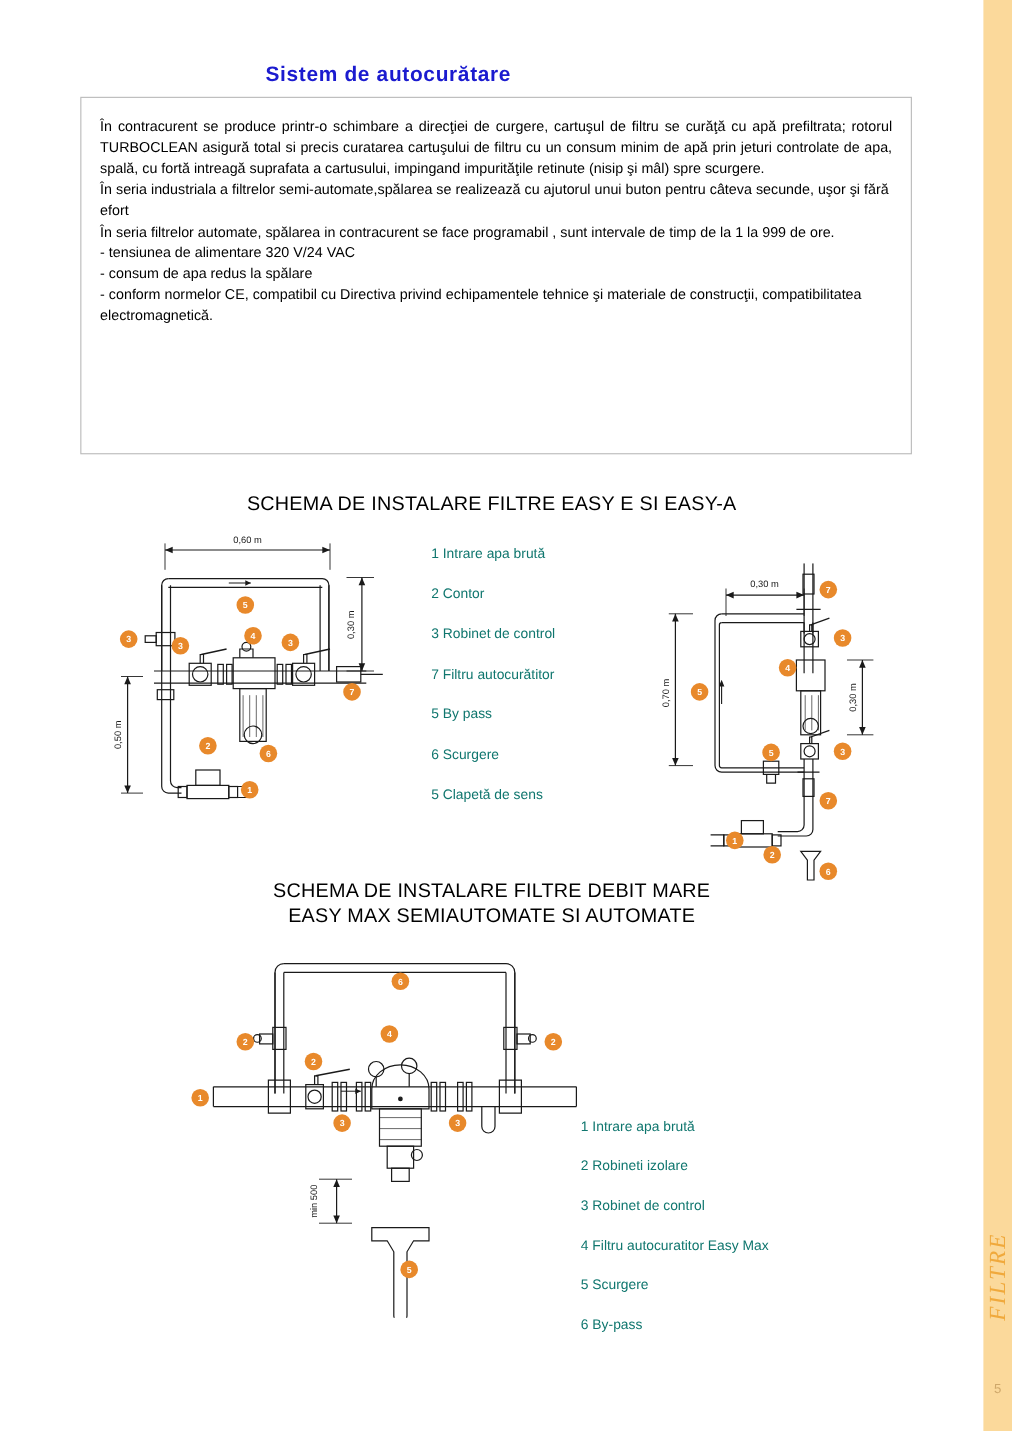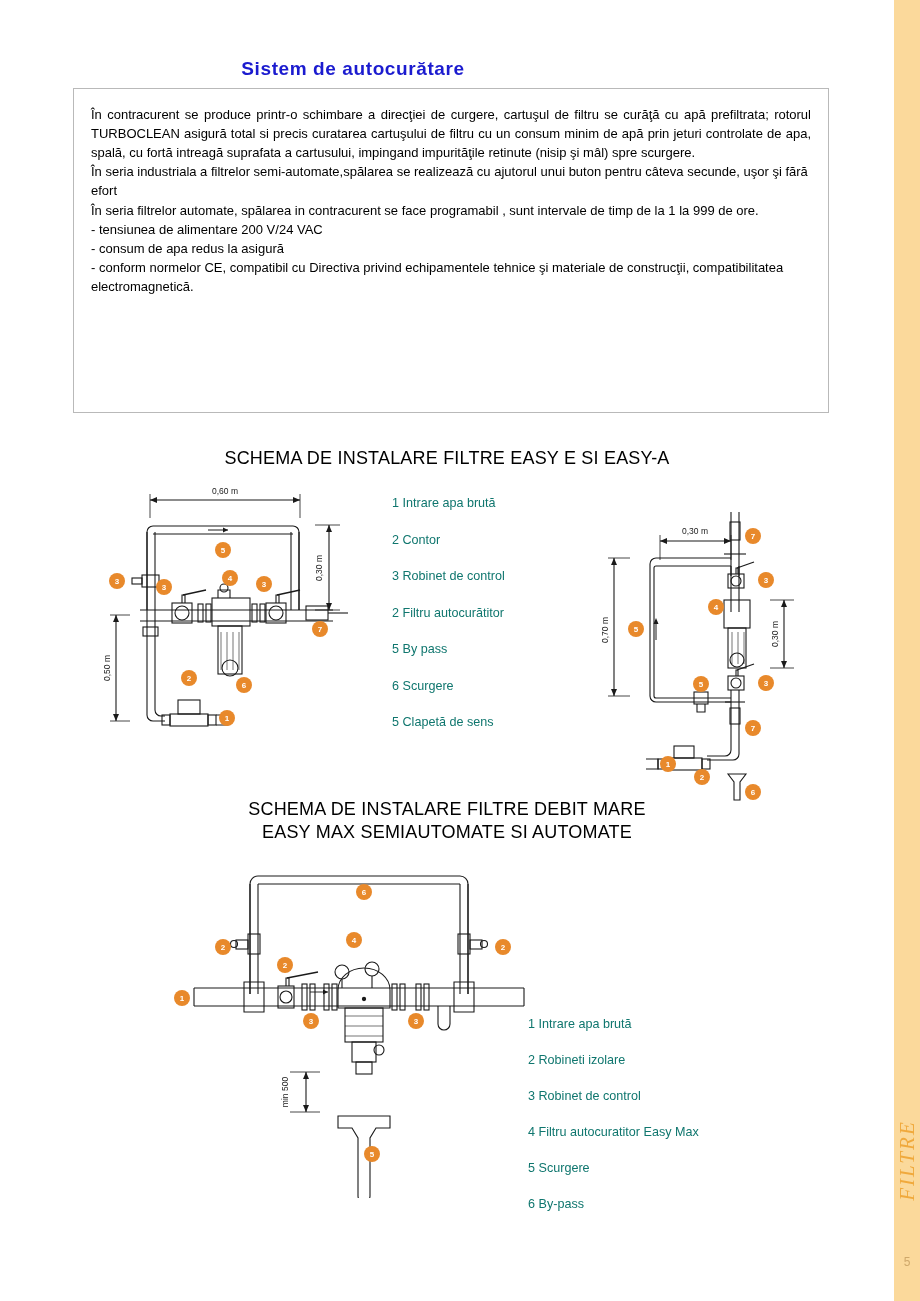--- a/index.html
+++ b/index.html
@@ -63,22 +63,22 @@
 </div>
 <div id="page-num">5</div>
 
 <div id="doc-title">Sistem de autocurătare</div>
 
 <div id="intro-box">
   <div id="intro-text">
     <p class="just">În contracurent se produce printr-o schimbare a direcţiei de curgere, cartuşul de filtru se curăţă cu apă prefiltrata; rotorul TURBOCLEAN asigură  total si precis curatarea cartuşului de filtru cu un consum minim  de apă prin jeturi  controlate de apa,  spală,  cu  fortă  intreagă  suprafata  a  cartusului,  impingand  impurităţile retinute   (nisip şi mâl) spre scurgere.</p>
     <p> În seria industriala a filtrelor  semi-automate,spălarea se realizează cu ajutorul unui buton pentru câteva secunde, uşor şi fără efort</p>
     <p>În seria filtrelor automate, spălarea in contracurent  se face  programabil , sunt intervale de timp  de la 1 la 999 de ore.</p>
-    <p>- tensiunea de alimentare 200 V/24 VAC</p>
-    <p>- consum de apa redus la asigură</p>
+    <p>- tensiunea de alimentare 320 V/24 VAC</p>
+    <p>- consum de apa redus la spălare</p>
     <p>- conform normelor CE, compatibil cu Directiva privind echipamentele tehnice şi materiale de construcţii, compatibilitatea electromagnetică.</p>
   </div>
 </div>
 
 <div class="schema-heading" id="heading-1">SCHEMA DE INSTALARE FILTRE  EASY E  SI EASY-A</div>
 
 <div class="diagram" style="left:100px;top:482px;width:265px;height:250px;">
 <svg class="dwg" width="265" height="250" viewBox="0 0 265 250">
   <g fill="none" stroke="#1a1a1a" stroke-width="1.1">
 
@@ -197,21 +197,21 @@
           <text x="127" y="239" fill="#fff">1</text>
         </g>
   </g>
 </svg>
 </div>
 
 <div class="legend" id="legend-1">
   <div class="row">1 Intrare apa brută</div>
   <div class="row">2 Contor</div>
   <div class="row">3 Robinet de control</div>
-  <div class="row">2 Filtru autocurătitor</div>
+  <div class="row">7 Filtru autocurătitor</div>
   <div class="row">5 By pass</div>
   <div class="row">6 Scurgere</div>
   <div class="row">5 Clapetă de sens</div>
 </div>
 
 <div class="diagram" style="left:598px;top:512px;width:212px;height:290px;">
 <svg class="dwg" width="212" height="290" viewBox="0 0 212 290">
   <g fill="none" stroke="#1a1a1a" stroke-width="1.1">
 
     <line x1="62" y1="29" x2="133" y2="29"></line>

